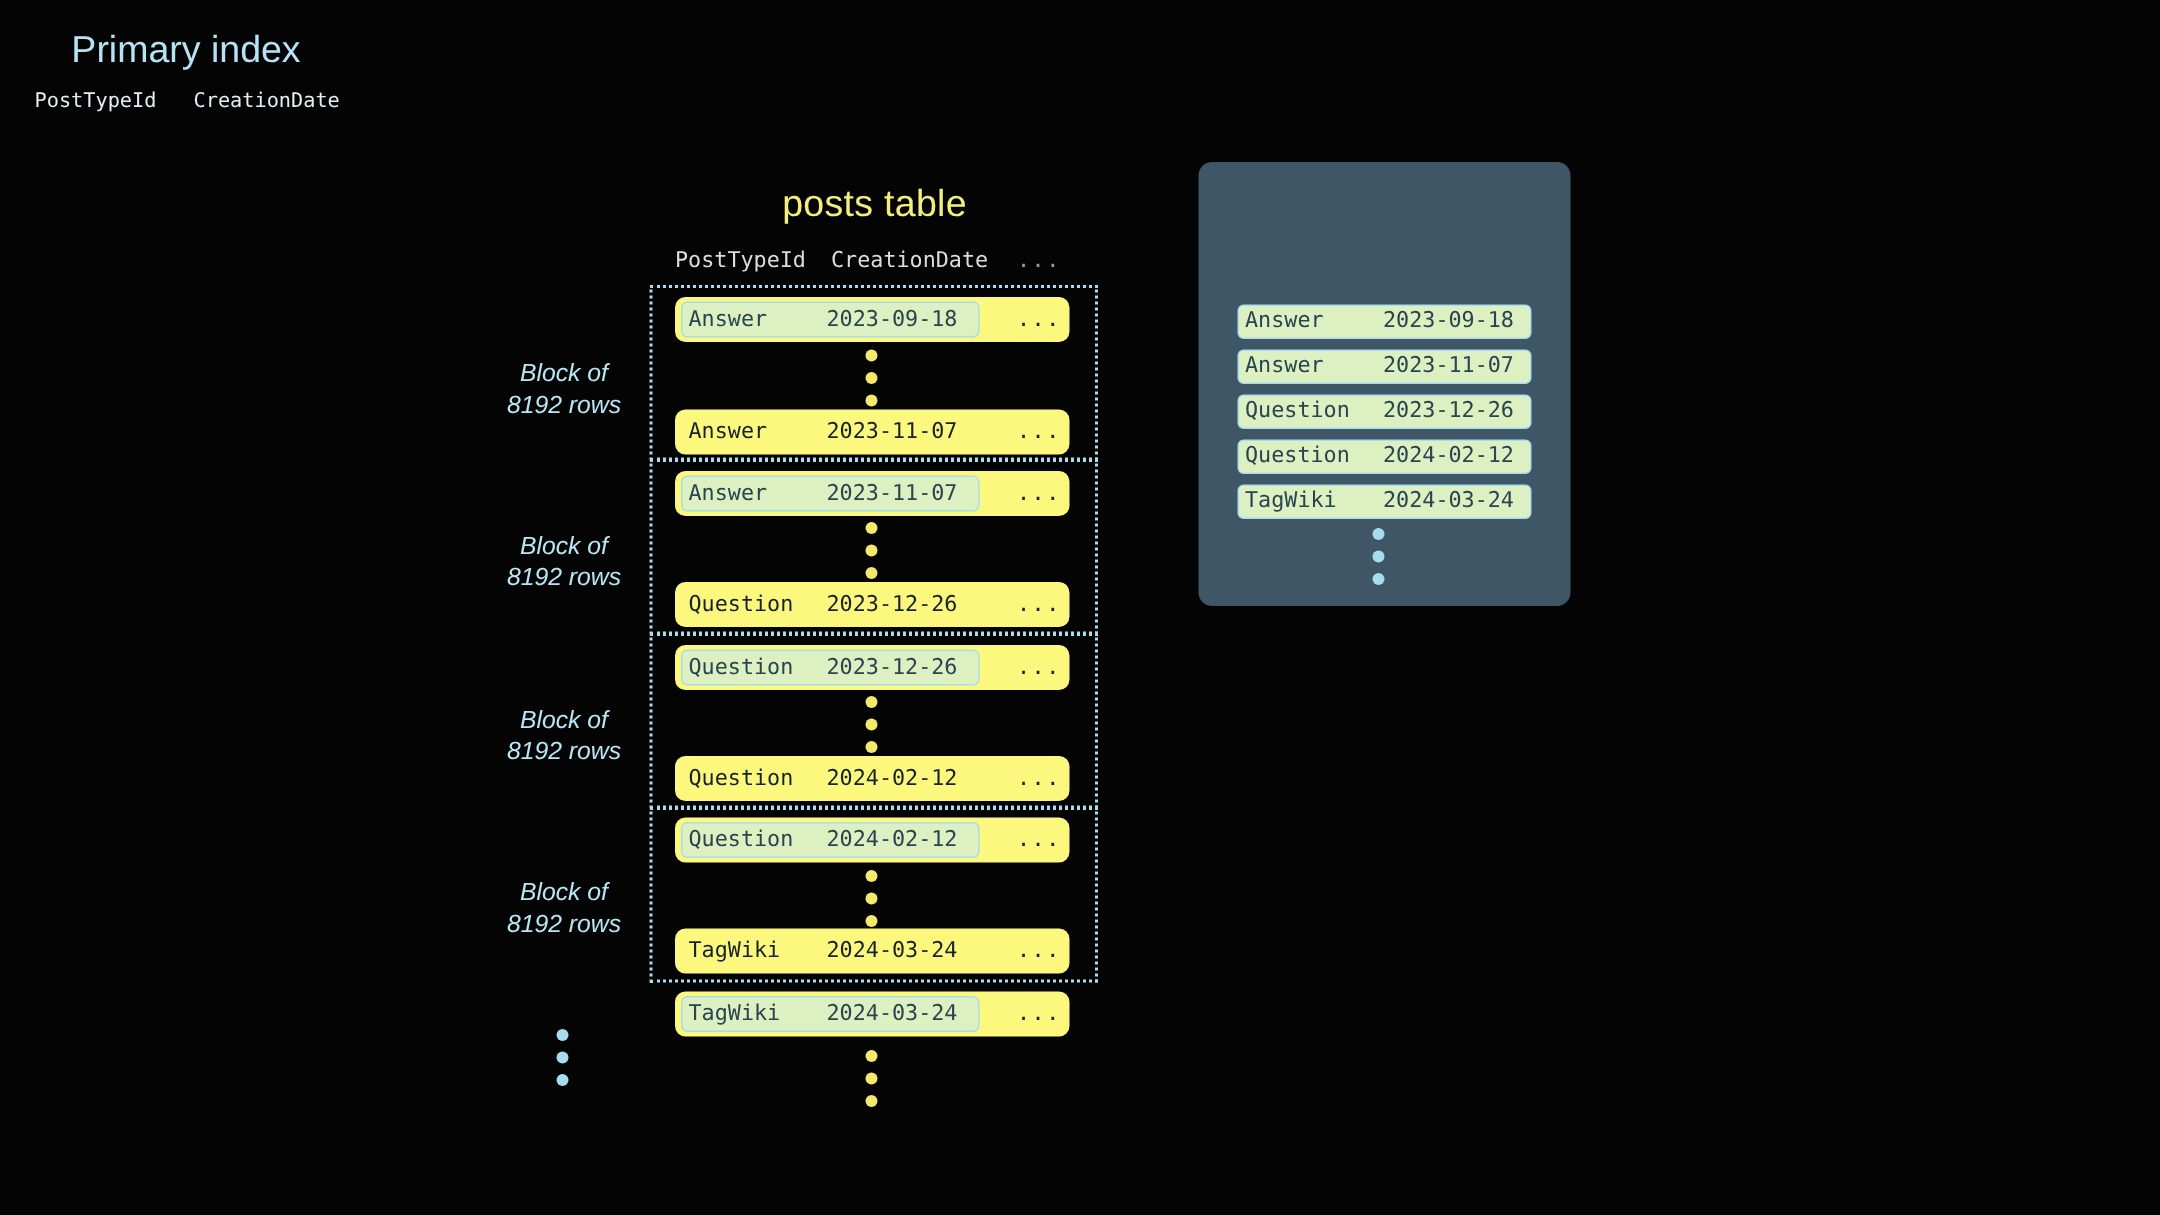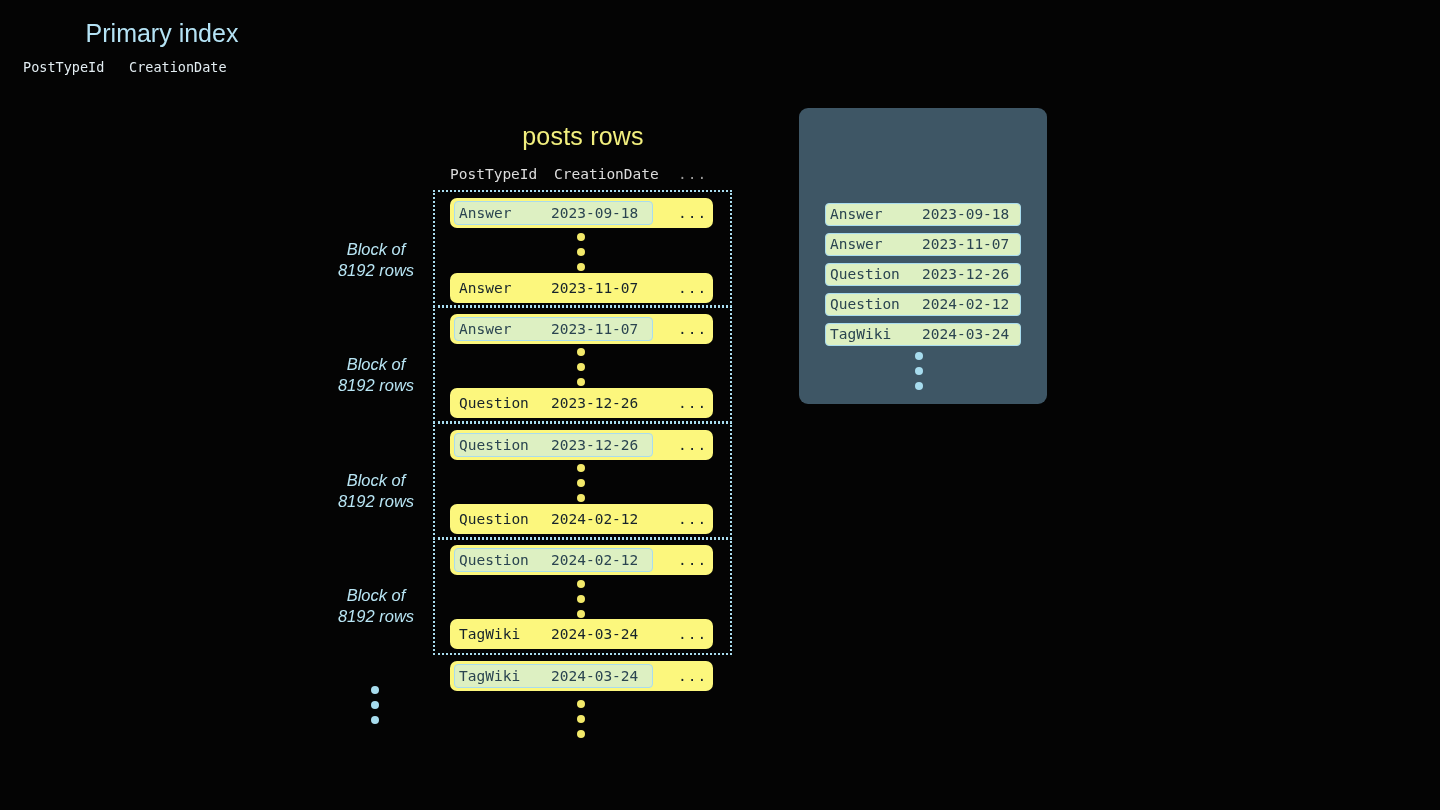--- a/index.html
+++ b/index.html
@@ -130,21 +130,20 @@
     border-radius: 9px;
   }
   .index-title {
     position: absolute;
     left: 0;
     top: 19px;
     width: 248px;
     text-align: center;
     font-size: 25px;
     color: #b5e3f5;
-    padding-left: 38px;
   }
   .index-headers {
     position: absolute;
     left: 23px;
     top: 59px;
     width: 205px;
     height: 20px;
     font-family: "DejaVu Sans Mono", "Liberation Mono", monospace;
     font-size: 13.5px;
     color: #e3edf2;
@@ -174,21 +173,21 @@
     white-space: nowrap;
   }
   .index-row .ic-type { left: 4px; }
   .index-row .ic-date { left: 96px; }
 </style>
 </head>
 <body>
 
 <div id="stage">
 
-  <div class="table-title">posts rows</div>
+  <div class="table-title">posts table</div>
 
   <div class="col-headers">
     <span class="ch ch-posttype">PostTypeId</span>
     <span class="ch ch-creation">CreationDate</span>
     <span class="ch ch-ellipsis">...</span>
   </div>
 
   <div class="block" style="top:190px;height:117px;"></div>
   <div class="block-label" style="left:301px;top:239px;">
     <div>Block of</div>

